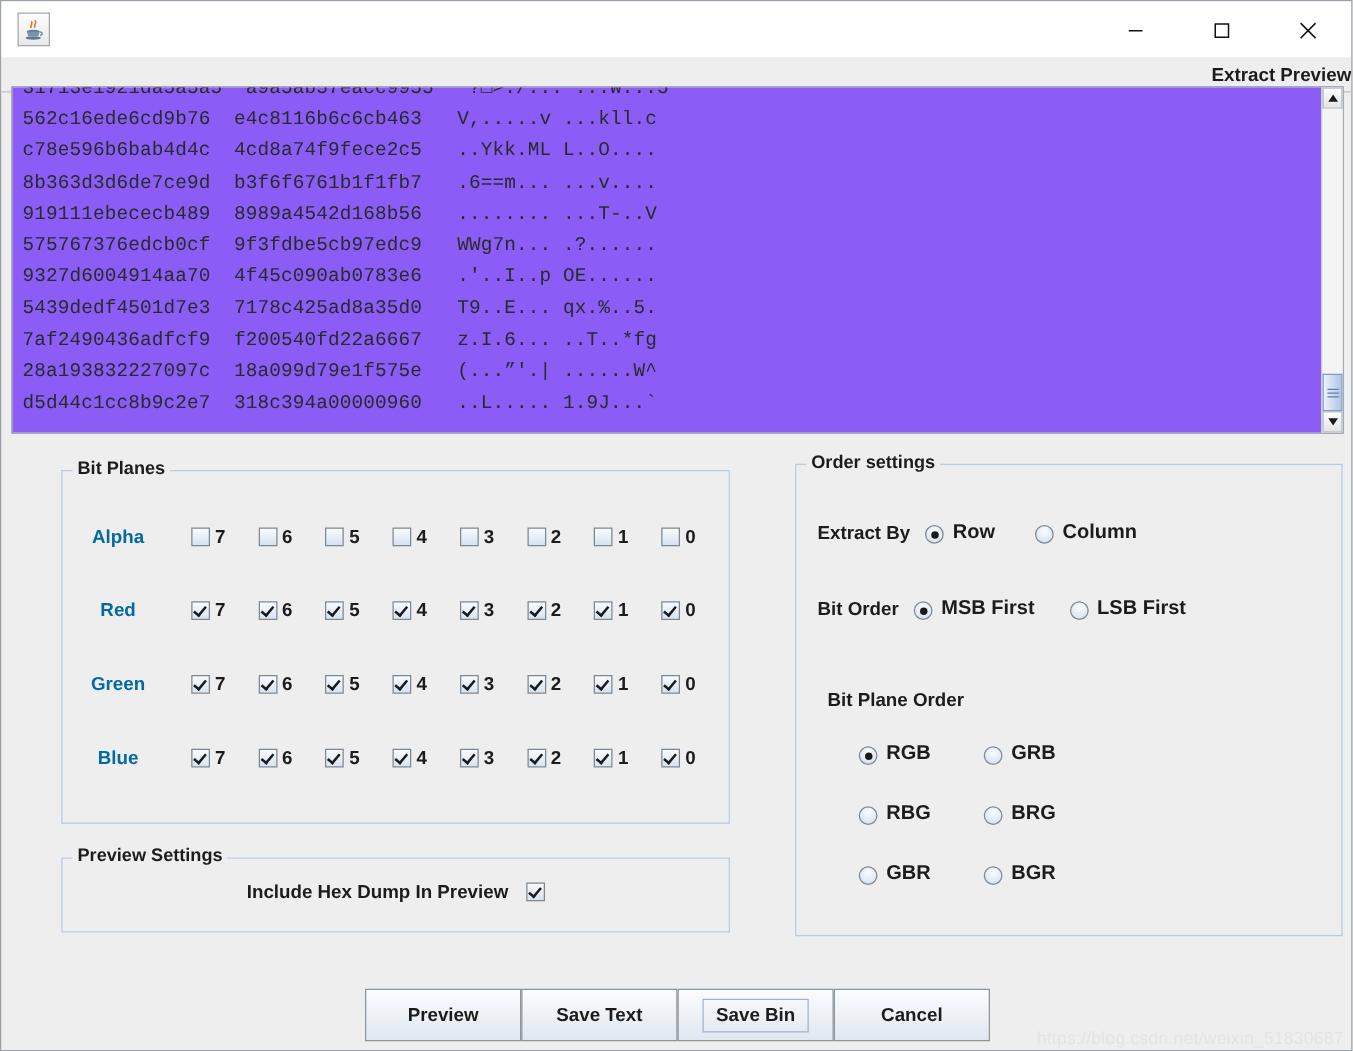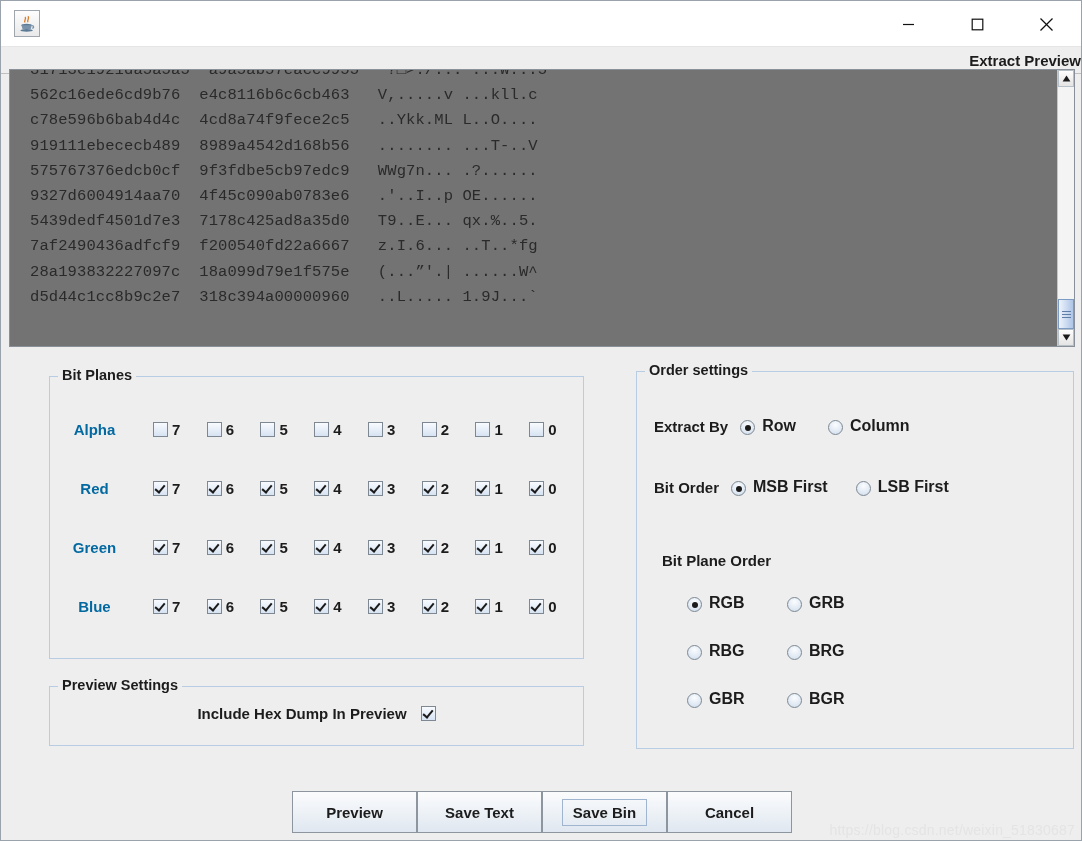--- a/index.html
+++ b/index.html
@@ -87,23 +87,23 @@
     width: 1066px;
     height: 278px;
     box-sizing: border-box;
     border: 1px solid #8a9099;
     background: #ffffff;
     display: flex;
   }
   .hexview {
     flex: 1;
     overflow: hidden;
-    background: #737373;
+    background: #8b5cf6;
     position: relative;
-    padding-left: 20px;
+    padding-left: 8px;
   }
   .hexline {
     font-family: "Liberation Mono", "DejaVu Sans Mono", monospace;
     font-size: 15.5px;
     line-height: 25.2px;
     color: #2a2a2a;
     white-space: pre;
     letter-spacing: 0.1px;
   }
   .hexline:first-child { margin-top: -12px; }
@@ -377,20 +377,21 @@
 
   <div class="dialog-title-bar">
     <span class="dialog-title">Extract Preview</span>
   </div>
 
   <div class="hexpane-wrap">
     <div class="hexview" id="hexview">
         <div class="hexline">31713e1921da5a5a5  a9a5ab57eacc9955   ?□&gt;./... ...W...5</div>
         <div class="hexline">562c16ede6cd9b76  e4c8116b6c6cb463   V,.....v ...kll.c</div>
         <div class="hexline">c78e596b6bab4d4c  4cd8a74f9fece2c5   ..Ykk.ML L..O....</div>
+        <div class="hexline">8b363d3d6de7ce9d  b3f6f6761b1f1fb7   .6==m... ...v....</div>
         <div class="hexline">919111ebececb489  8989a4542d168b56   ........ ...T-..V</div>
         <div class="hexline">575767376edcb0cf  9f3fdbe5cb97edc9   WWg7n... .?......</div>
         <div class="hexline">9327d6004914aa70  4f45c090ab0783e6   .'..I..p OE......</div>
         <div class="hexline">5439dedf4501d7e3  7178c425ad8a35d0   T9..E... qx.%..5.</div>
         <div class="hexline">7af2490436adfcf9  f200540fd22a6667   z.I.6... ..T..*fg</div>
         <div class="hexline">28a193832227097c  18a099d79e1f575e   (...”'.| ......W^</div>
         <div class="hexline">d5d44c1cc8b9c2e7  318c394a00000960   ..L..... 1.9J...`</div>
       </div>
     <div class="vscroll">
       <div class="sb-arrow">

